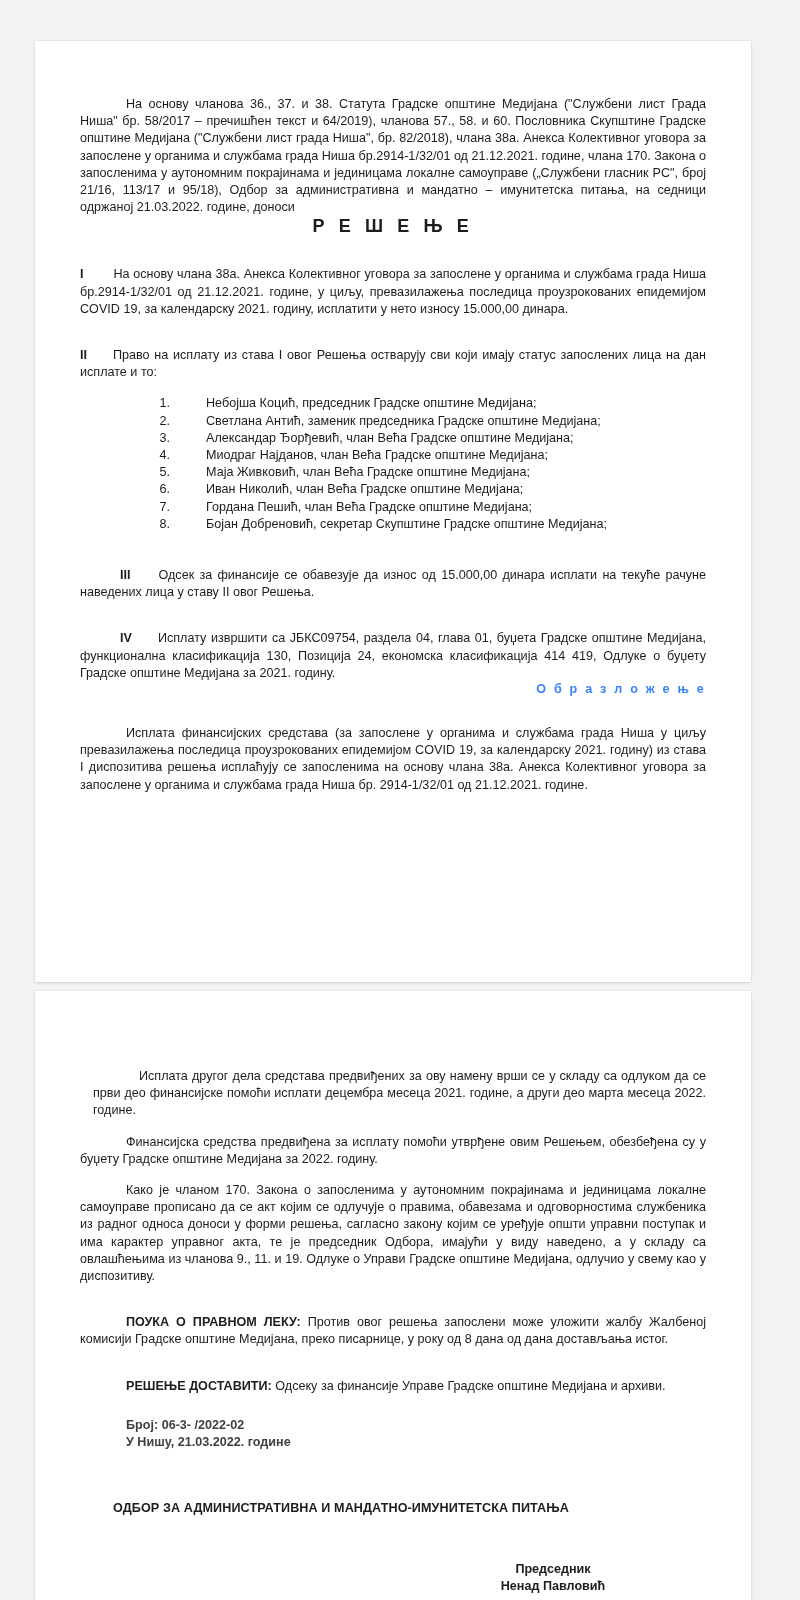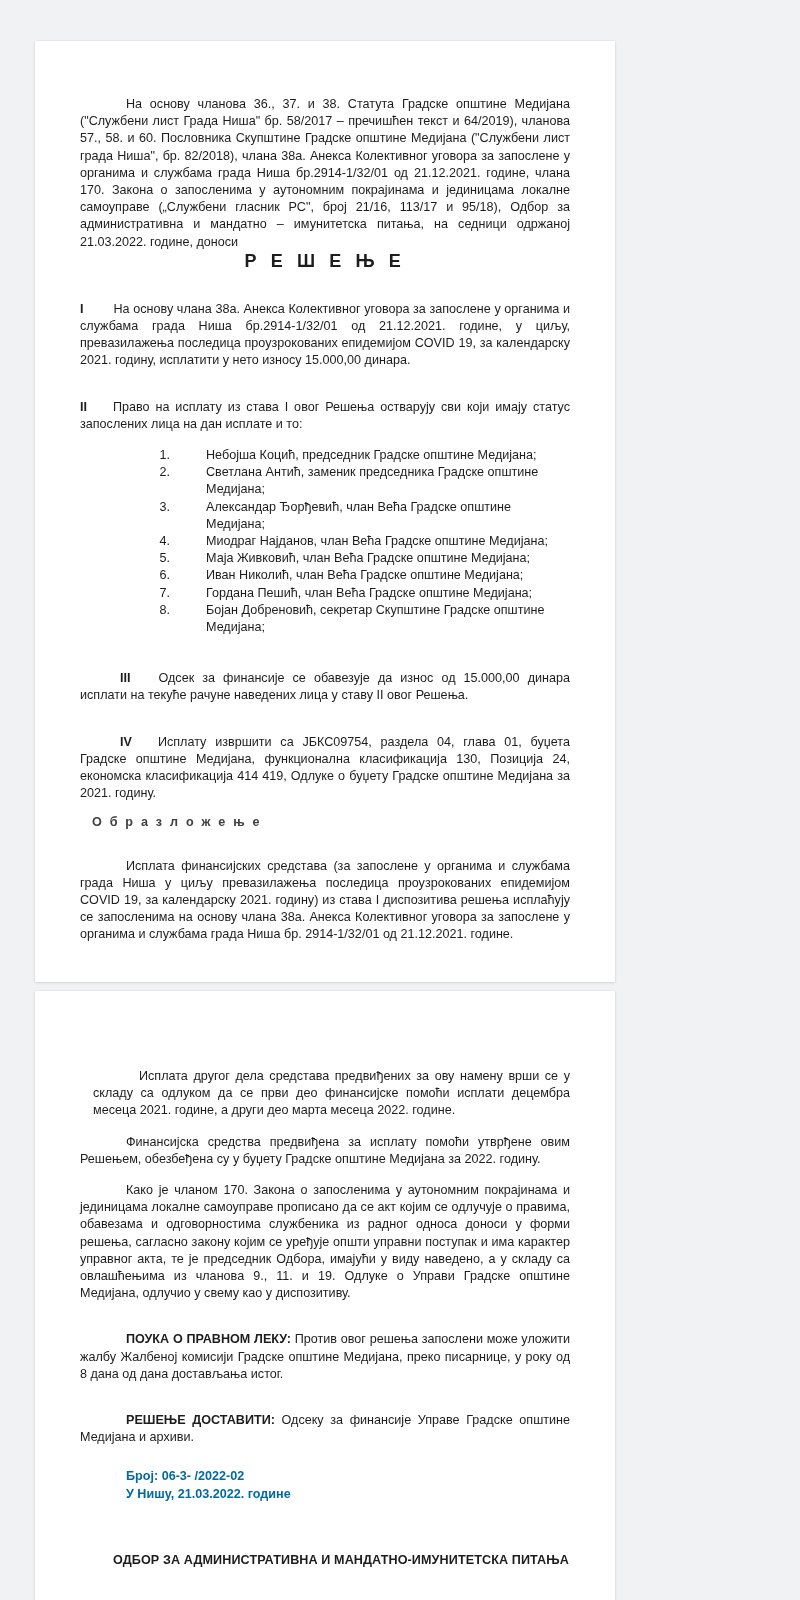--- a/index.html
+++ b/index.html
@@ -15,21 +15,21 @@
     position: relative;
   }
   .viewport {
     position: absolute;
     inset: 0;
     background: #f1f2f4;
   }
   .page {
     position: absolute;
     left: 35px;
-    width: 580px;
+    width: 716px;
     background: #ffffff;
     box-shadow: 0 1px 3px rgba(0,0,0,0.10), 0 0 1px rgba(0,0,0,0.18);
     box-sizing: border-box;
   }
   .page-1 {
     top: 41px;
     height: 941px;
     padding: 55px 45px 20px 45px;
   }
   .page-2 {
@@ -55,26 +55,26 @@
 
   .centered-heading {
     text-align: center;
     font-weight: bold;
     font-size: 18px;
     color: #1d1d1d;
     letter-spacing: 4.6px;
     margin: 0;
   }
   .centered-heading-obr {
-    text-align: left;
-    font-weight: bold;
-    font-size: 12.6px;
-    color: #404040;
+    text-align: right;
+    font-weight: bold;
+    font-size: 12.6px;
+    color: #3b82f6;
     letter-spacing: 2.2px;
-    margin: 12px;
+    margin: 0;
   }
   .roman {
     font-weight: bold;
   }
   .bold { font-weight: bold; }
 
   .person-list {
     list-style: none;
     margin: 0;
     padding: 0;
@@ -99,21 +99,21 @@
     margin-top: 14px;
     padding-left: 44px;
   }
 
   .sig-block {
     margin-top: 22px;
     padding-left: 46px;
     font-size: 12.6px;
     line-height: 17.2px;
     font-weight: bold;
-    color: #0369a1;
+    color: #404040;
   }
   .committee-line {
     margin-top: 50px;
     font-size: 12.6px;
     font-weight: bold;
     color: #1d1d1d;
     letter-spacing: 0.1px;
     margin-left: 33px;
   }
   .president-block {

